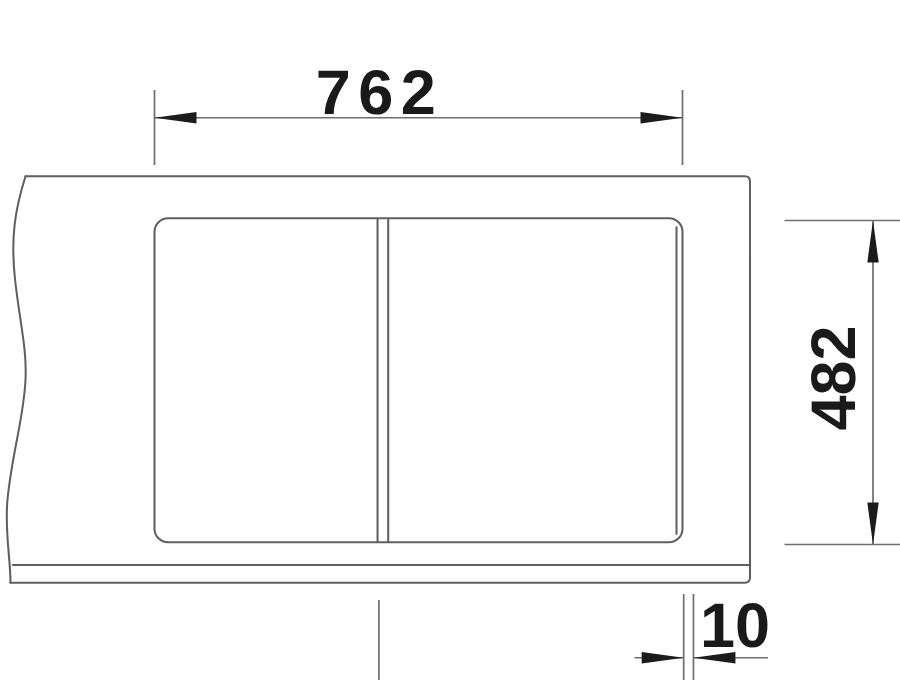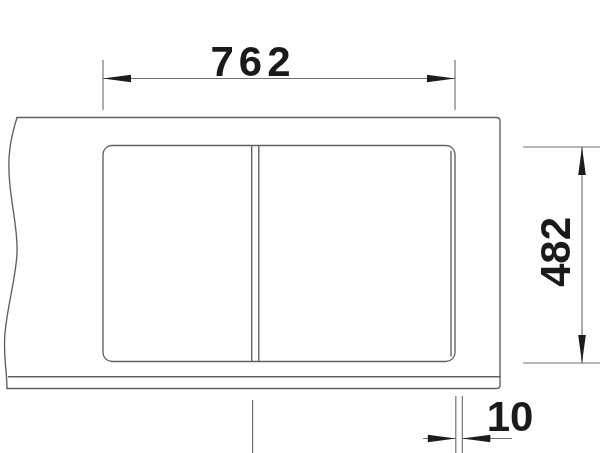--- a/index.html
+++ b/index.html
@@ -107,15 +107,15 @@
       <line class="dl" x1="462.3" y1="393.5" x2="512" y2="393.5"></line>
       <polygon class="ar" points="462.3,393.5 490.3,389.7 490.3,397.3"></polygon>
     </g>
   </svg>
 
   <div class="dim-label spaced" style="left:253px; top:17px;">762</div>
 
   <div class="dim-label rot" style="left:556px; top:207px;">482</div>
 
 
-  <div class="dim-label" style="left:510px; top:372px;">10</div>
+  <div class="dim-label" style="left:490px; top:372px;">10</div>
 
 </div>
 
 </body></html>

